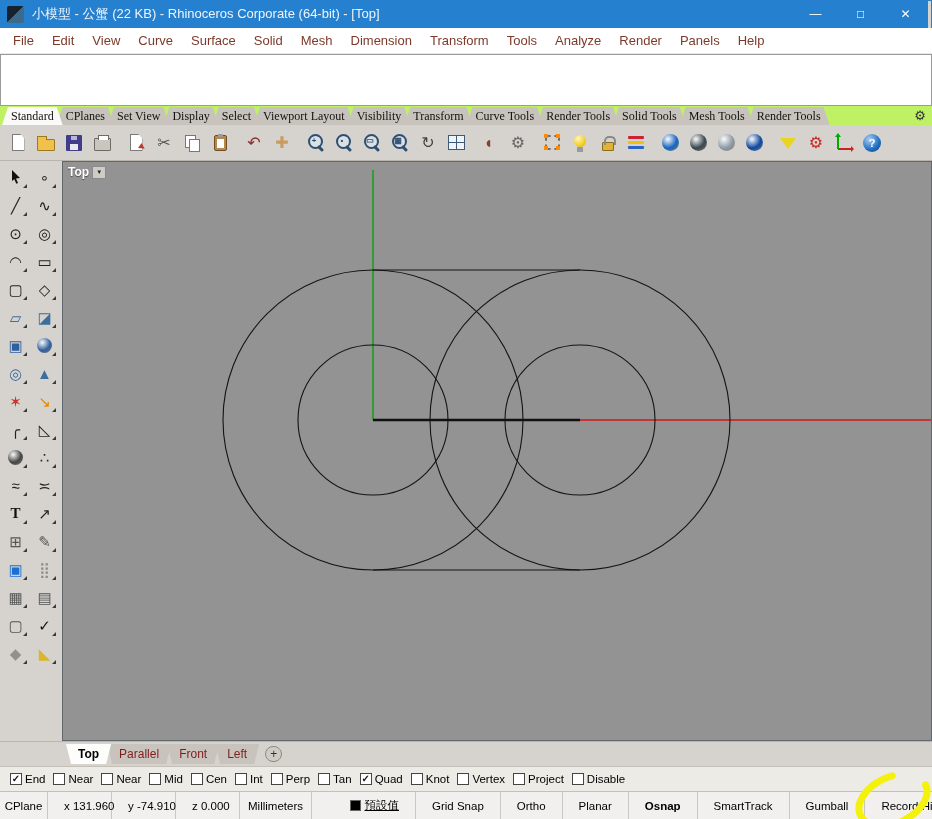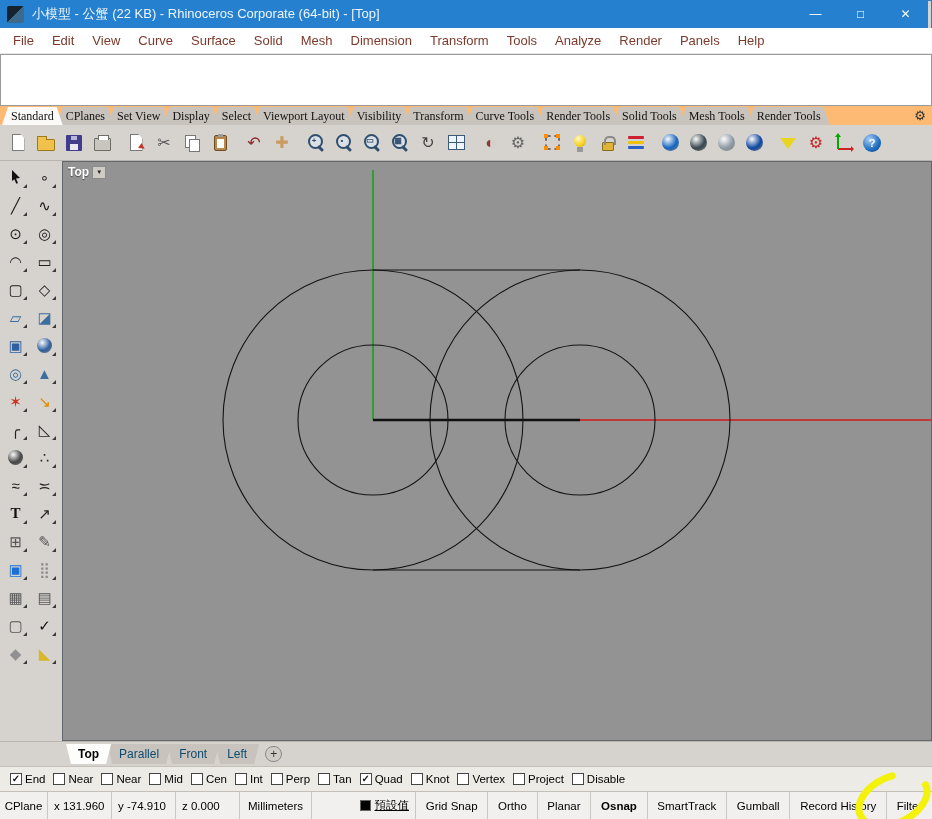--- a/index.html
+++ b/index.html
@@ -26,21 +26,21 @@
   .cmd-history{position:relative;height:25px;border-bottom:1px solid #dcdcdc;
                padding:4px 20px 0 7px;font-size:13px;color:#111}
   .cmd-prompt{position:relative;height:25px;padding:4px 20px 0 7px;font-size:13px;
               font-weight:bold;color:#000}
   .vscroll{position:absolute;right:0;top:0;bottom:0;width:16px;display:flex;
            flex-direction:column;justify-content:space-between;background:#f2f1ef;
            border-left:1px solid #ddd}
   .scroll-btn{height:12px;display:flex;align-items:center;justify-content:center;
               font-size:7px;color:#555;background:#e6e4e0;border:1px solid #cfcdc8}
   
-  .tabbar{position:absolute;top:106px;left:0;right:0;height:19px;background:#fdba74;
+  .tabbar{position:absolute;top:106px;left:0;right:0;height:19px;background:#bef264;
           display:flex;align-items:flex-end}
   .ttabs{display:flex;flex:1;align-items:flex-end;padding-left:2px;overflow:hidden}
   .ttab{height:18px;line-height:18px;padding:0 9px;font-family:"Liberation Serif",serif;
         font-size:12px;color:#111;background:#c8c4bd;position:relative;z-index:1;
         clip-path:polygon(6px 0,calc(100% - 6px) 0,100% 100%,0 100%);
         margin-right:-6px;white-space:nowrap}
   .ttab.active{background:#fbfaf8;z-index:3}
   .tab-gear{width:18px;height:18px;margin:0 3px 1px 2px;display:flex;align-items:center;
             justify-content:center;font-size:13px;color:#333}
   
@@ -60,39 +60,39 @@
   .viewport{flex:1;position:relative;border:1px solid #62676d;overflow:hidden}
   .vp-canvas{position:absolute;left:0;top:0;right:0;bottom:0}
   .vp-canvas svg{display:block}
   .vp-label{position:absolute;left:5px;top:3px;display:flex;align-items:center;gap:3px;z-index:2}
   .vp-label-text{color:#fff;font-size:12px;font-weight:bold;text-shadow:0 1px 1px rgba(0,0,0,.5)}
   .vp-menu-btn{width:14px;height:13px;background:#cfccc6;border:1px solid #8a8a8a;
                display:flex;align-items:center;justify-content:center;font-size:6px;color:#222}
   
   .vtabs{position:absolute;top:741px;left:0;right:0;height:25px;background:#d6d3ce;
          display:flex;align-items:center;padding-left:66px;border-top:1px solid #b9b5ae}
-  .vtab{padding:3px 12px;font-size:12px;color:#0c4a6e;background:#c8c4bd;position:relative;
+  .vtab{padding:3px 12px;font-size:12px;color:#7f1d1d;background:#c8c4bd;position:relative;
         z-index:1;clip-path:polygon(0 0,100% 0,calc(100% - 5px) 100%,5px 100%);
         margin-right:-4px;white-space:nowrap}
   .vtab.active{background:#fdfdfc;color:#000;font-weight:bold;z-index:3}
   .vtab-add{margin-left:10px;width:17px;height:16px;border:1px solid #8a8a8a;border-radius:8px;
             background:#cfccc6;display:flex;align-items:center;justify-content:center;
             font-size:12px;color:#333;line-height:1}
   
   .osnapbar{position:absolute;top:766px;left:0;right:0;height:25px;background:#edebe5;
             display:flex;align-items:center;gap:8px;padding-left:10px;
             border-top:1px solid #c4c0b8;font-size:11.5px}
   .osnap-item{display:flex;align-items:center;gap:3px;white-space:nowrap}
   .checkbox{width:12px;height:12px;border:1px solid #444;background:#fff;display:flex;
             align-items:center;justify-content:center;font-size:10px;font-weight:bold;
             color:#111;line-height:1}
   
   .statusbar{position:absolute;top:791px;left:0;right:0;height:28px;background:#f1f0ee;
              display:flex;align-items:stretch;border-top:1px solid #c4c0b8;font-size:11.5px}
-  .sb-item{display:flex;align-items:center;justify-content:center;padding:0 6px;
+  .sb-item{display:flex;align-items:center;justify-content:center;padding:0 16px;
            border-right:1px solid #c9c7c2;white-space:nowrap;flex:1 1 auto}
   .sb-item:last-child{border-right:none}
   .sb-item.bold{font-weight:bold}
   .swatch{width:11px;height:11px;border:1px solid #666;margin-right:4px;flex:0 0 auto}
   .underline{text-decoration:underline}
   [data-name="cplane-pane"]{flex:0 0 auto;width:48px}
   [data-name="x-coordinate"],[data-name="y-coordinate"],[data-name="z-coordinate"]
       {flex:0 0 auto;width:64px;justify-content:flex-start}
   [data-name="units-pane"]{flex:0 0 auto;width:72px}
   [data-name="layer-pane"]{flex:0 0 auto;width:104px;justify-content:flex-end}

